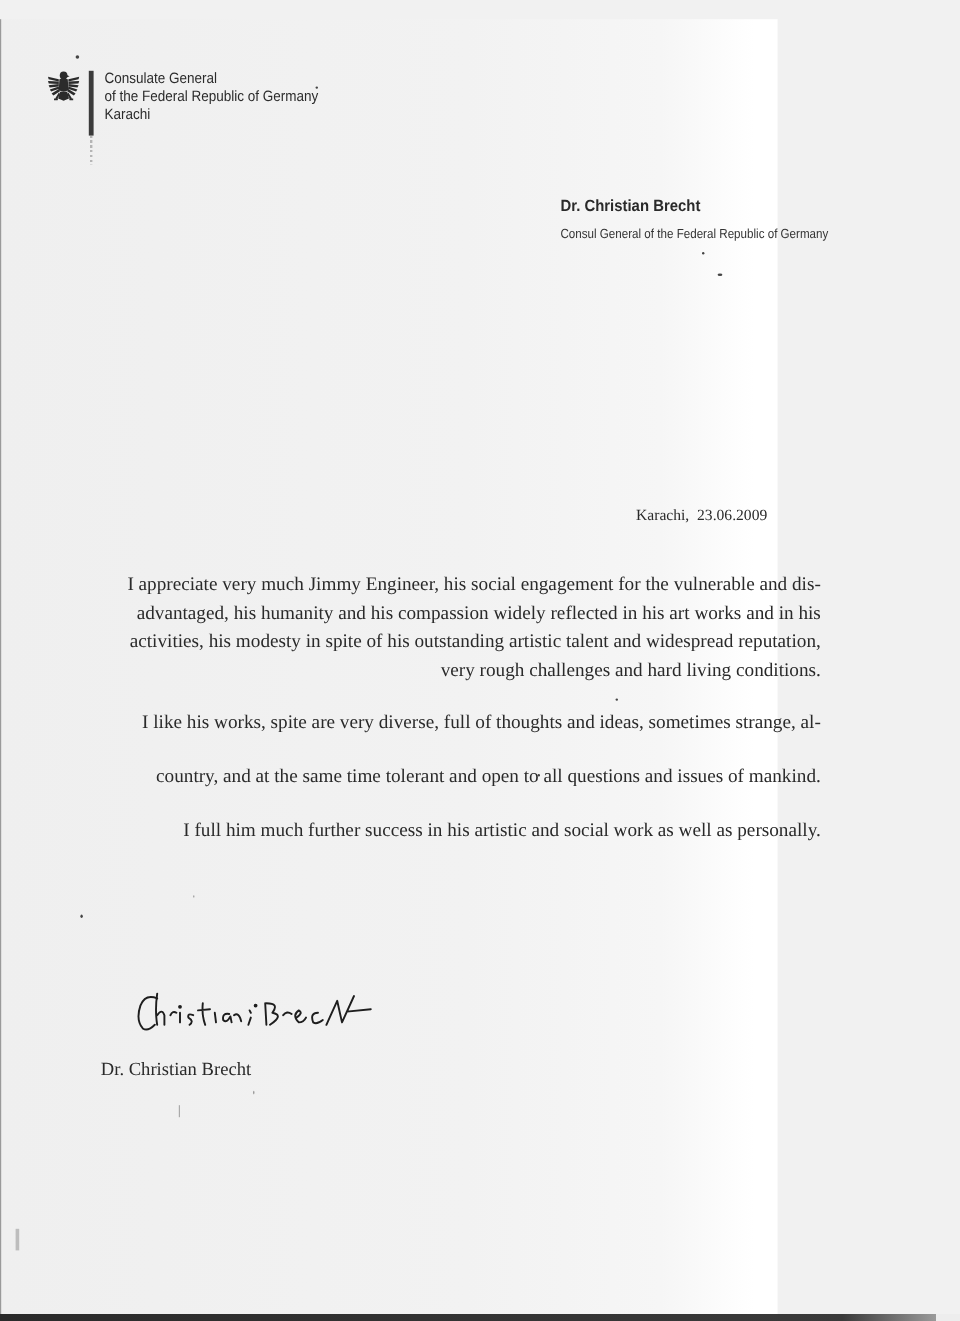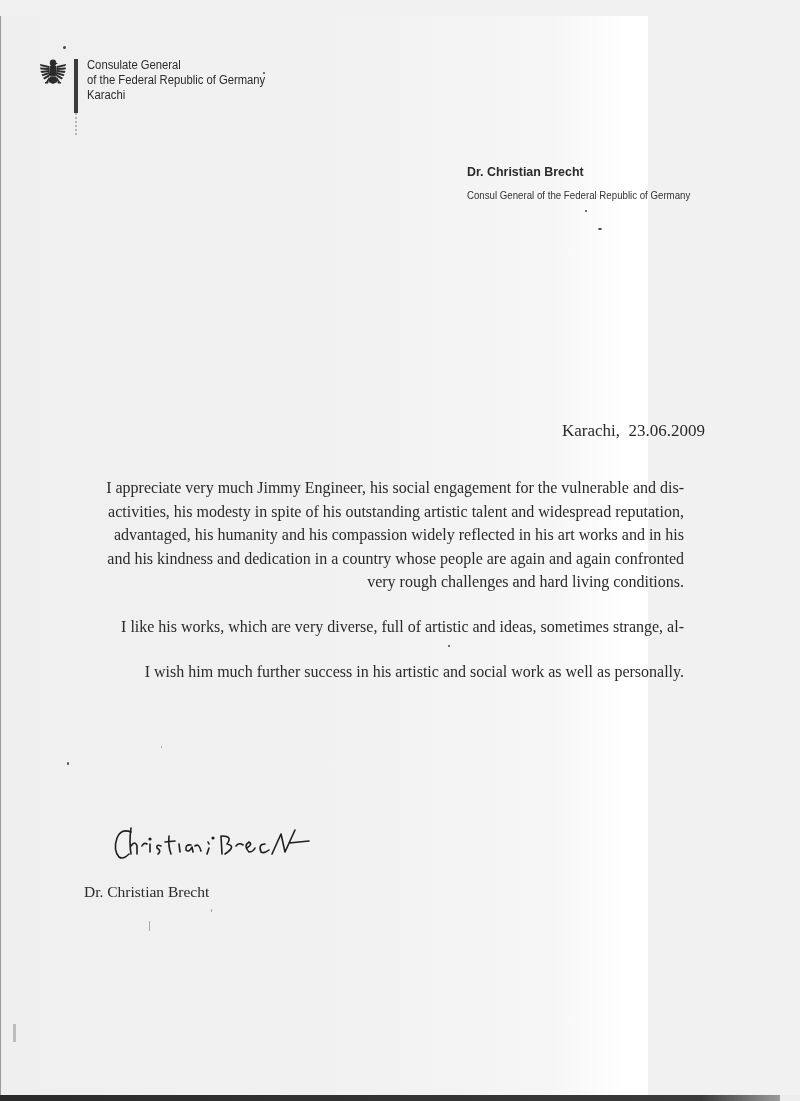--- a/index.html
+++ b/index.html
@@ -100,24 +100,23 @@
     white-space: nowrap;
     color: #333;
   }
 
   
   .dateline {
     position: absolute;
     left: 529px;
     top: 405px;
     font-family: "Liberation Serif", serif;
-    font-size: 17px;
+    font-size: 13px;
     color: #2a2a2a;
     white-space: pre;
-    margin-left: 32px;
   }
 
   
   .body-text {
     position: absolute;
     left: 83px;
     top: 460px;
     width: 600px;
     font-family: "Liberation Serif", serif;
     font-size: 16px;
@@ -197,32 +196,32 @@
   <div class="sender">
     <div class="sender-name">Dr. Christian Brecht</div>
     <div class="sender-title">Consul General of the Federal Republic of Germany</div>
   </div>
 
   <div class="dateline">Karachi,  23.06.2009</div>
 
   <div class="body-text">
     <div class="para">
       <span class="line">I appreciate very much Jimmy Engineer, his social engagement for the vulnerable and dis-</span>
+      <span class="line">advantaged, his humanity and his compassion widely reflected in his art works and in his</span>
       <span class="line">activities, his modesty in spite of his outstanding artistic talent and widespread reputation,</span>
-      <span class="line">advantaged, his humanity and his compassion widely reflected in his art works and in his</span>
-      <span class="line">and his kindness and dedication in a country whose people are again and again confronted</span>
       <span class="line">very rough challenges and hard living conditions.</span>
     </div>
     <div class="para">
-      <span class="line">I like his works, which are very diverse, full of artistic and ideas, sometimes strange, al-</span>
-    </div>
-    <div class="para">
-    </div>
-    <div class="para">
-      <span class="line">I wish him much further success in his artistic and social work as well as personally.</span>
+      <span class="line">I like his works, spite are very diverse, full of thoughts and ideas, sometimes strange, al-</span>
+    </div>
+    <div class="para">
+      <span class="line">country, and at the same time tolerant and open to all questions and issues of mankind.</span>
+    </div>
+    <div class="para">
+      <span class="line">I full him much further success in his artistic and social work as well as personally.</span>
     </div>
   </div>
 
   <svg class="signature" viewBox="0 0 260 50">
     <g fill="none" stroke="#1e1e1e" stroke-width="1.6" stroke-linecap="round" stroke-linejoin="round">
 
       <path d="M22 8 Q12 4 8 14 Q4 26 10 33 Q14 36 20 30"></path>
 
       <path d="M22 4 Q20 18 22 30 M22 22 Q26 16 28 22 L28 30"></path>
 

